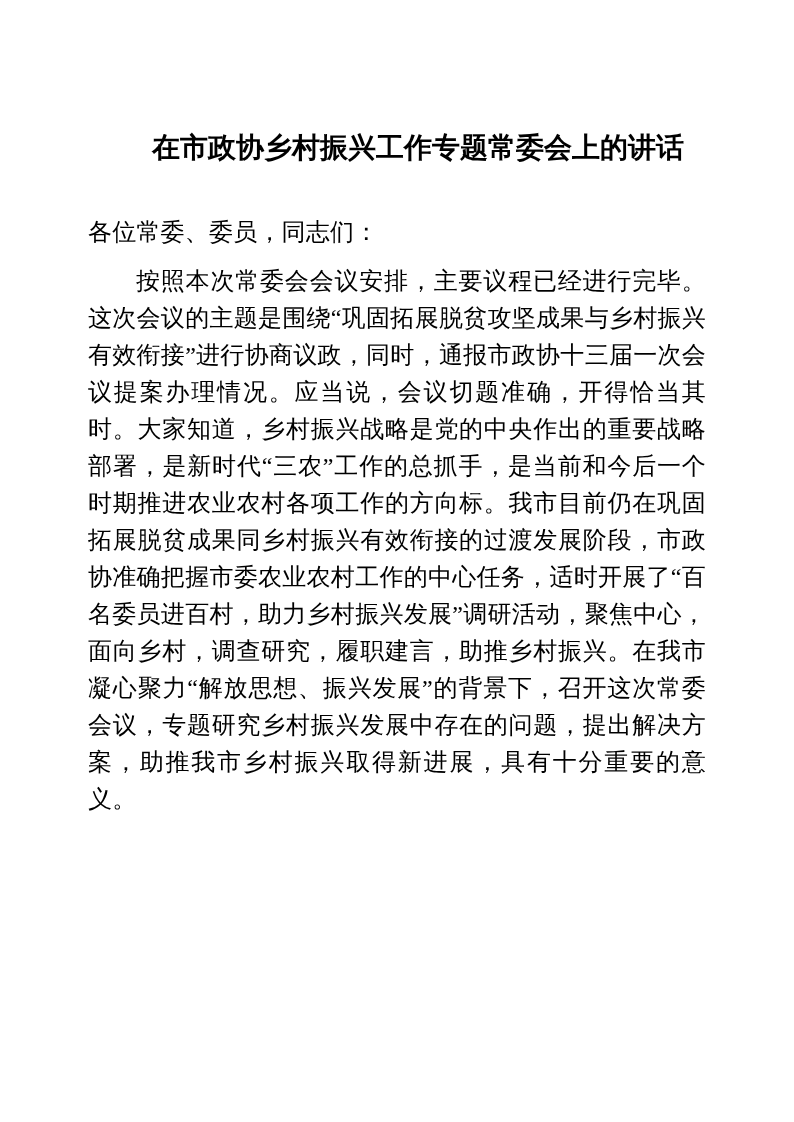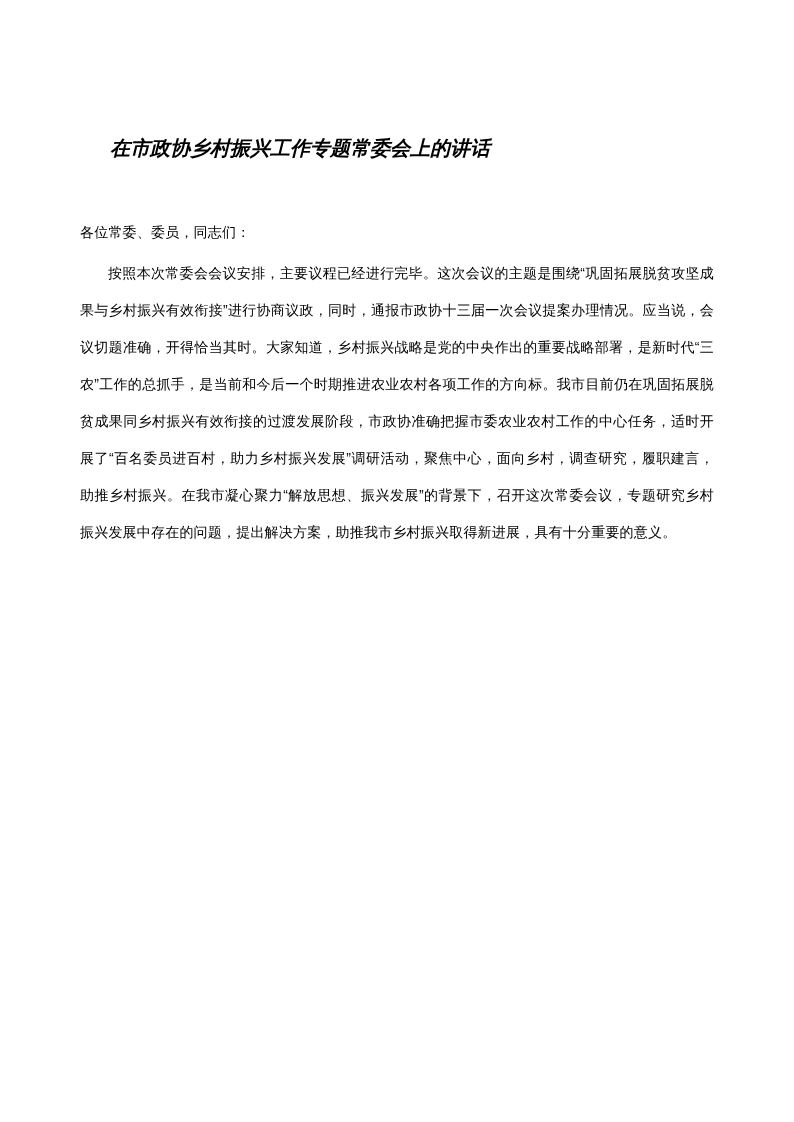--- a/index.html
+++ b/index.html
@@ -17,37 +17,36 @@
   .page {
     box-sizing: border-box;
     width: 794px;
     height: 1122px;
     padding: 108px 76px 80px 76px;
     background: #ffffff;
   }
   .doc-title {
     font-family: "DejaVu Serif", "Liberation Serif", serif;
     font-weight: bold;
-    font-size: 20px;
+    font-size: 28px;
     line-height: 44px;
-    text-align: left;
+    text-align: right;
     letter-spacing: 0px;
     margin: 18px 34px 0 34px;
-    font-style: italic;
   }
   .body-block {
     margin-top: 44px;
   }
   .para {
-    font-family: Liberation Sans, sans-serif;
-    font-size: 14px;
+    font-family: Liberation Serif, serif;
+    font-size: 24px;
     line-height: 37px;
     text-align: justify;
     text-justify: inter-ideograph;
-    margin: 4px;
+    margin: 12px;
     letter-spacing: 0.2px;
   }
   .para + .para {
     margin-top: 0px;
   }
   .indent {
     text-indent: 2em;
   }
 </style>
 </head>

